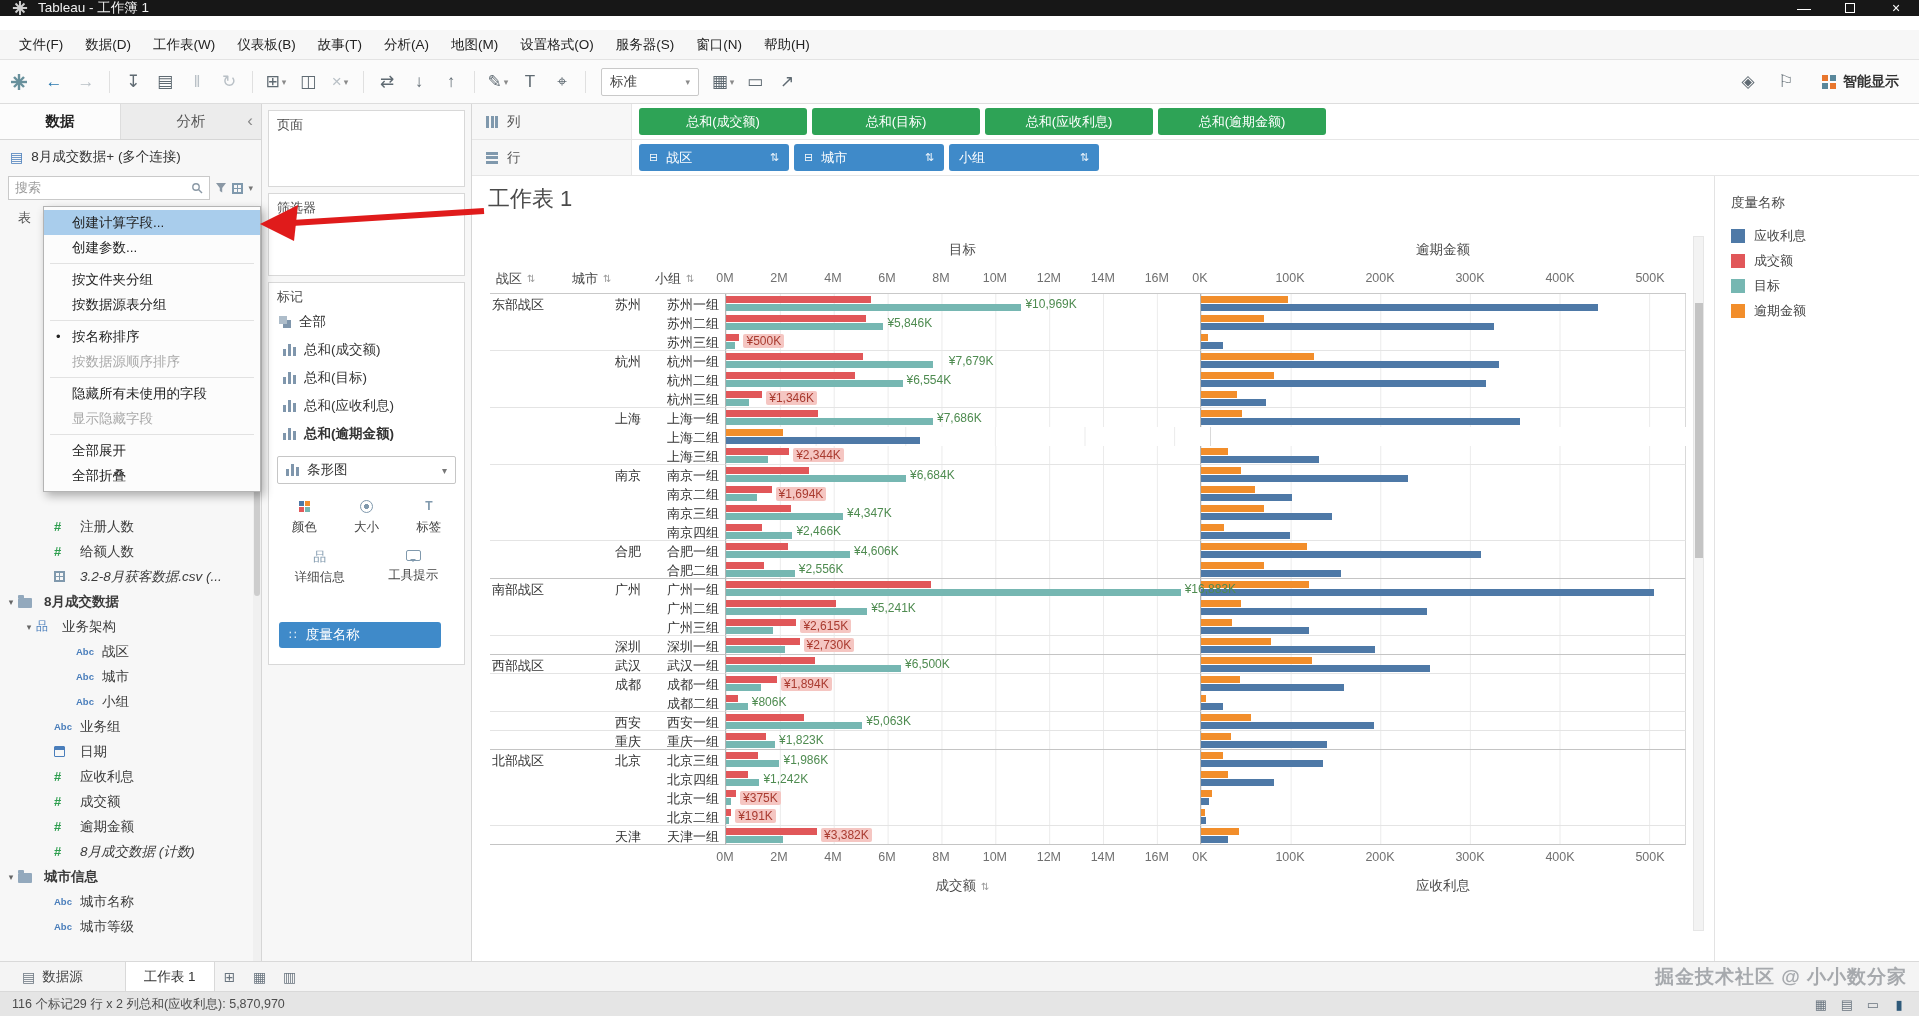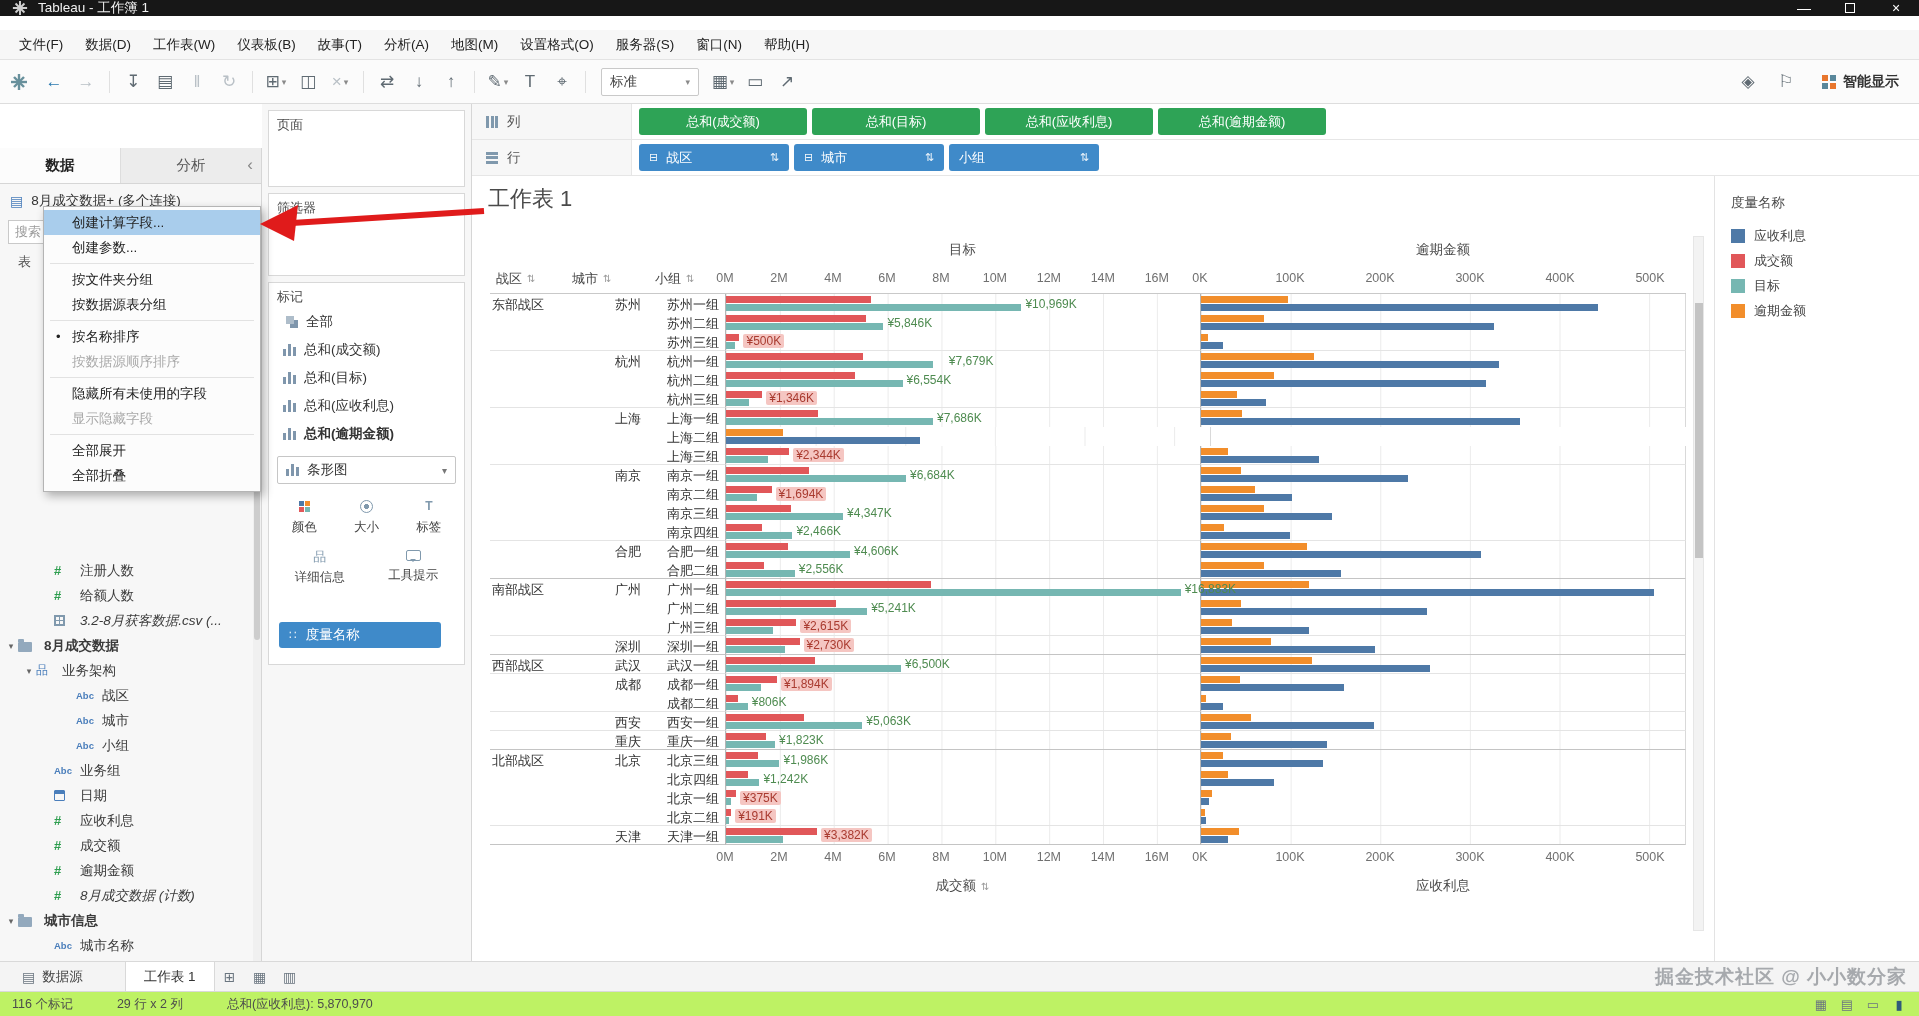--- a/index.html
+++ b/index.html
@@ -31,21 +31,21 @@
   .fitbox{display:flex;align-items:center;border:1px solid #c9c9c9;background:#fff;height:28px;padding:0 8px;margin:0 8px;min-width:98px;justify-content:space-between;color:#444;font-size:13.5px;border-radius:2px;}
   .tspacer{flex:1;}
   .tright{display:flex;align-items:center;gap:6px;margin-right:10px;}
   .showme{display:flex;align-items:center;gap:7px;padding:4px 10px;font-size:14px;color:#333;font-weight:bold;}
   .showme-ic{width:14px;height:14px;background-image:linear-gradient(#e8762d,#e8762d),linear-gradient(#59879b,#59879b),linear-gradient(#59879b,#59879b),linear-gradient(#e8762d,#e8762d);background-size:6px 6px;background-position:0 0,8px 0,0 8px,8px 8px;background-repeat:no-repeat;}
 
   
   .workspace{position:absolute;top:104px;left:0;right:0;bottom:55px;}
 
   
-  .datapane{position:absolute;left:0;top:0;width:262px;height:100%;background:#f7f7f7;border-right:1px solid #d6d6d6;margin-top:44px;}
+  .datapane{position:absolute;left:0;top:0;width:262px;height:100%;background:#f7f7f7;border-right:1px solid #d6d6d6;}
   .pane-tabs{display:flex;height:36px;border-bottom:1px solid #d6d6d6;position:relative;}
   .ptab{width:120px;display:flex;align-items:center;justify-content:center;font-size:14.5px;}
   .ptab.active{background:#fcfcfc;color:#222;font-weight:bold;}
   .ptab.inactive{flex:1;background:#ececec;color:#555;border-left:1px solid #ddd;font-weight:normal;}
   .collapse{position:absolute;right:8px;top:7px;color:#888;font-size:17px;}
   .ds-row{display:flex;align-items:center;gap:8px;height:34px;padding:0 10px;font-size:13.5px;color:#333;}
   .ds-ic{color:#4a7ebb;font-size:14px;}
   .search-row{display:flex;align-items:center;margin:2px 8px 0;gap:5px;}
   .searchbox{flex:1;display:flex;align-items:center;height:24px;border:1px solid #c9c9c9;background:#fff;padding:0 6px;color:#9a9a9a;font-size:13px;justify-content:space-between;}
   .sr-ic{display:flex;align-items:center;color:#8a98a5;}
@@ -69,21 +69,21 @@
   .pane-scroll{position:absolute;right:0;top:106px;width:8px;bottom:0;background:#f0f0f0;}
   .pane-scroll .thumb{position:absolute;top:96px;height:290px;left:1px;width:6px;background:#cdcdcd;border-radius:3px;}
 
   
   .cardscol{position:absolute;left:262px;top:0;width:210px;height:100%;background:#f7f7f7;border-right:1px solid #d6d6d6;padding:0 6px;}
   .card{background:#fff;border:1px solid #d8d8d8;margin-top:6px;}
   .card-title{padding:5px 8px 2px;font-size:13px;color:#4c4c4c;}
   .card-body.pages{height:50px;}
   .card-body.filters{height:56px;}
   .marks-card{padding-bottom:16px;}
-  .mrow{display:flex;align-items:center;gap:8px;height:28px;padding-left:17px;font-size:13.5px;color:#333;}
+  .mrow{display:flex;align-items:center;gap:8px;height:28px;padding-left:10px;font-size:13.5px;color:#333;}
   .mrow.indent{padding-left:14px;}
   .mrow.bold{font-weight:bold;}
   .icon-all{width:12px;height:12px;flex:none;background-image:linear-gradient(#aebdca,#aebdca),linear-gradient(#7f96ac,#7f96ac);background-size:8px 8px;background-position:0 0,4px 4px;background-repeat:no-repeat;}
   .icon-bars{width:13px;height:12px;flex:none;background-image:linear-gradient(#7f96ac,#7f96ac),linear-gradient(#7f96ac,#7f96ac),linear-gradient(#7f96ac,#7f96ac);background-size:3px 7px,3px 12px,3px 9px;background-position:0 100%,5px 100%,10px 100%;background-repeat:no-repeat;}
   .mark-type{display:flex;align-items:center;gap:8px;height:28px;border:1px solid #c6c6c6;margin:8px 8px 4px;padding:0 8px;font-size:13.5px;color:#333;border-radius:2px;}
   .mark-type .mtcaret{margin-left:auto;color:#777;font-size:10px;}
   .mbtn-row{display:flex;padding:6px 6px 0;gap:4px;}
   .mbtn{flex:1;display:flex;flex-direction:column;align-items:center;gap:6px;padding:6px 0 2px;font-size:12.5px;color:#444;}
   .icon-color{width:13px;height:13px;background:radial-gradient(circle 3px at 3.5px 3.5px,#4e79a7 98%,transparent),radial-gradient(circle 3px at 9.5px 3.5px,#f28e2b 98%,transparent),radial-gradient(circle 3px at 3.5px 9.5px,#e15759 98%,transparent),radial-gradient(circle 3px at 9.5px 9.5px,#76b7b2 98%,transparent);}
   .icon-size{width:13px;height:13px;border:1.5px solid #8099ad;border-radius:50%;background:radial-gradient(circle 2.5px at 50% 50%,#8099ad 98%,transparent);}
@@ -165,21 +165,21 @@
 
   .arrow-svg{position:absolute;left:252px;top:196px;z-index:60;}
 
   
   .tabsbar{position:absolute;left:0;bottom:25px;right:0;height:30px;background:#f4f4f4;border-top:1px solid #d9d9d9;display:flex;align-items:center;padding-left:8px;}
   .dsbtn{display:flex;align-items:center;gap:7px;color:#444;font-size:13.5px;padding:0 14px;height:100%;}
   .dsbtn .ds-ic2{color:#6b7680;font-size:14px;}
   .sheettab{height:100%;display:flex;align-items:center;padding:0 18px;background:#fff;border-left:1px solid #d9d9d9;border-right:1px solid #d9d9d9;font-size:13.5px;color:#333;margin-left:28px;}
   .tabicon{width:30px;height:100%;display:flex;align-items:center;justify-content:center;color:#6b7680;font-size:14px;}
   .watermark{margin-left:auto;margin-right:12px;font-size:19px;color:#a6a9ad;font-weight:bold;letter-spacing:1px;}
-  .statusbar{position:absolute;left:0;bottom:0;right:0;height:25px;background:#bef264;border-top:1px solid #d9d9d9;display:flex;align-items:center;gap:44px;padding-left:12px;font-size:12.5px;color:#4c4c4c;}
+  .statusbar{position:absolute;left:0;bottom:0;right:0;height:25px;background:#e5e5e5;border-top:1px solid #d9d9d9;display:flex;align-items:center;padding-left:12px;font-size:12.5px;color:#4c4c4c;}
   .status-icons{margin-left:auto;display:flex;gap:2px;padding-right:8px;}
   .sicon{width:24px;text-align:center;color:#6b7680;font-size:13px;}
   .sicon.dark{color:#2f5a7a;}
 </style>
 </head>
 <body>
 
 <div class="app">
 
   <div class="titlebar">

